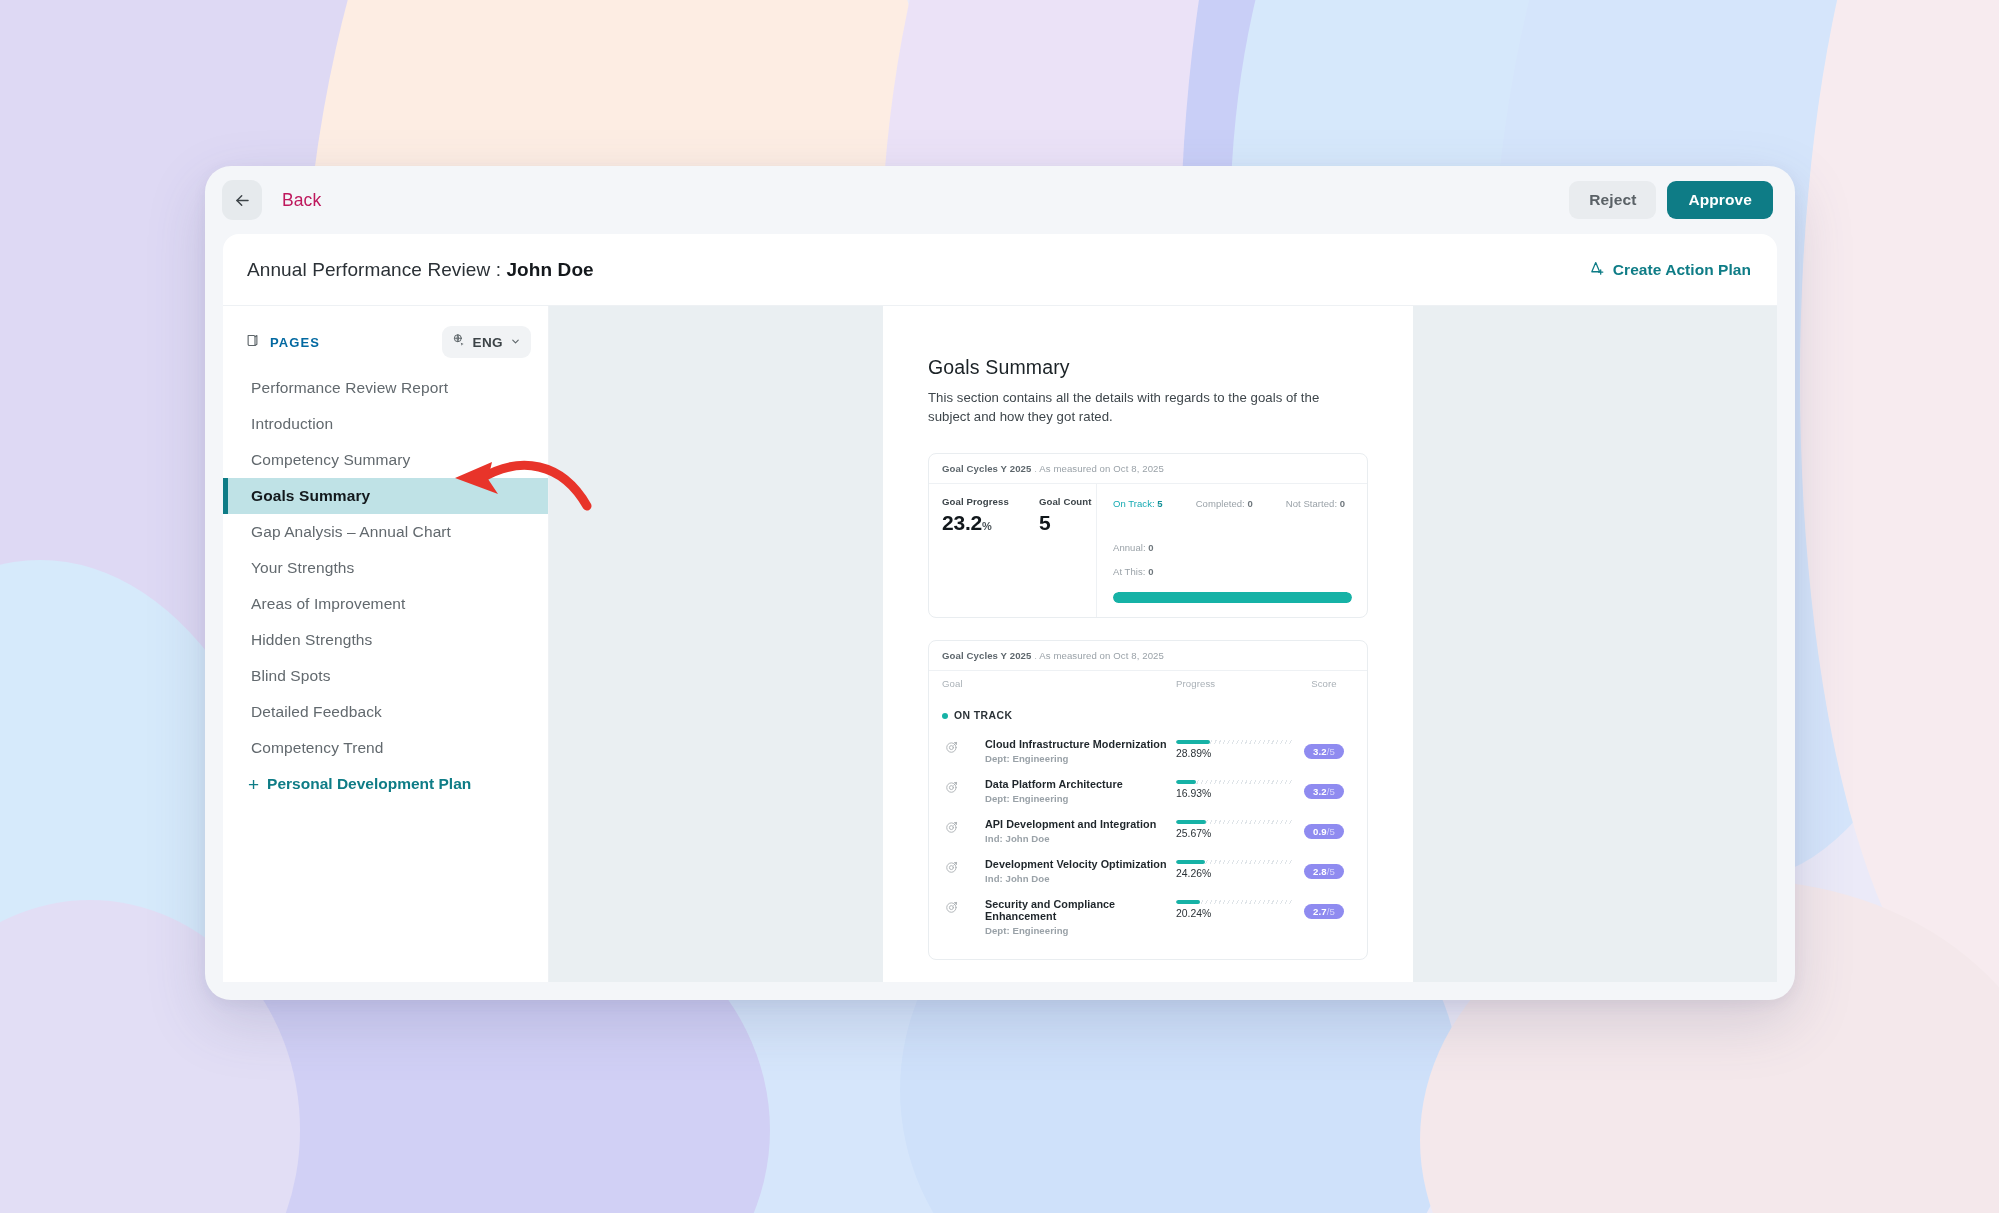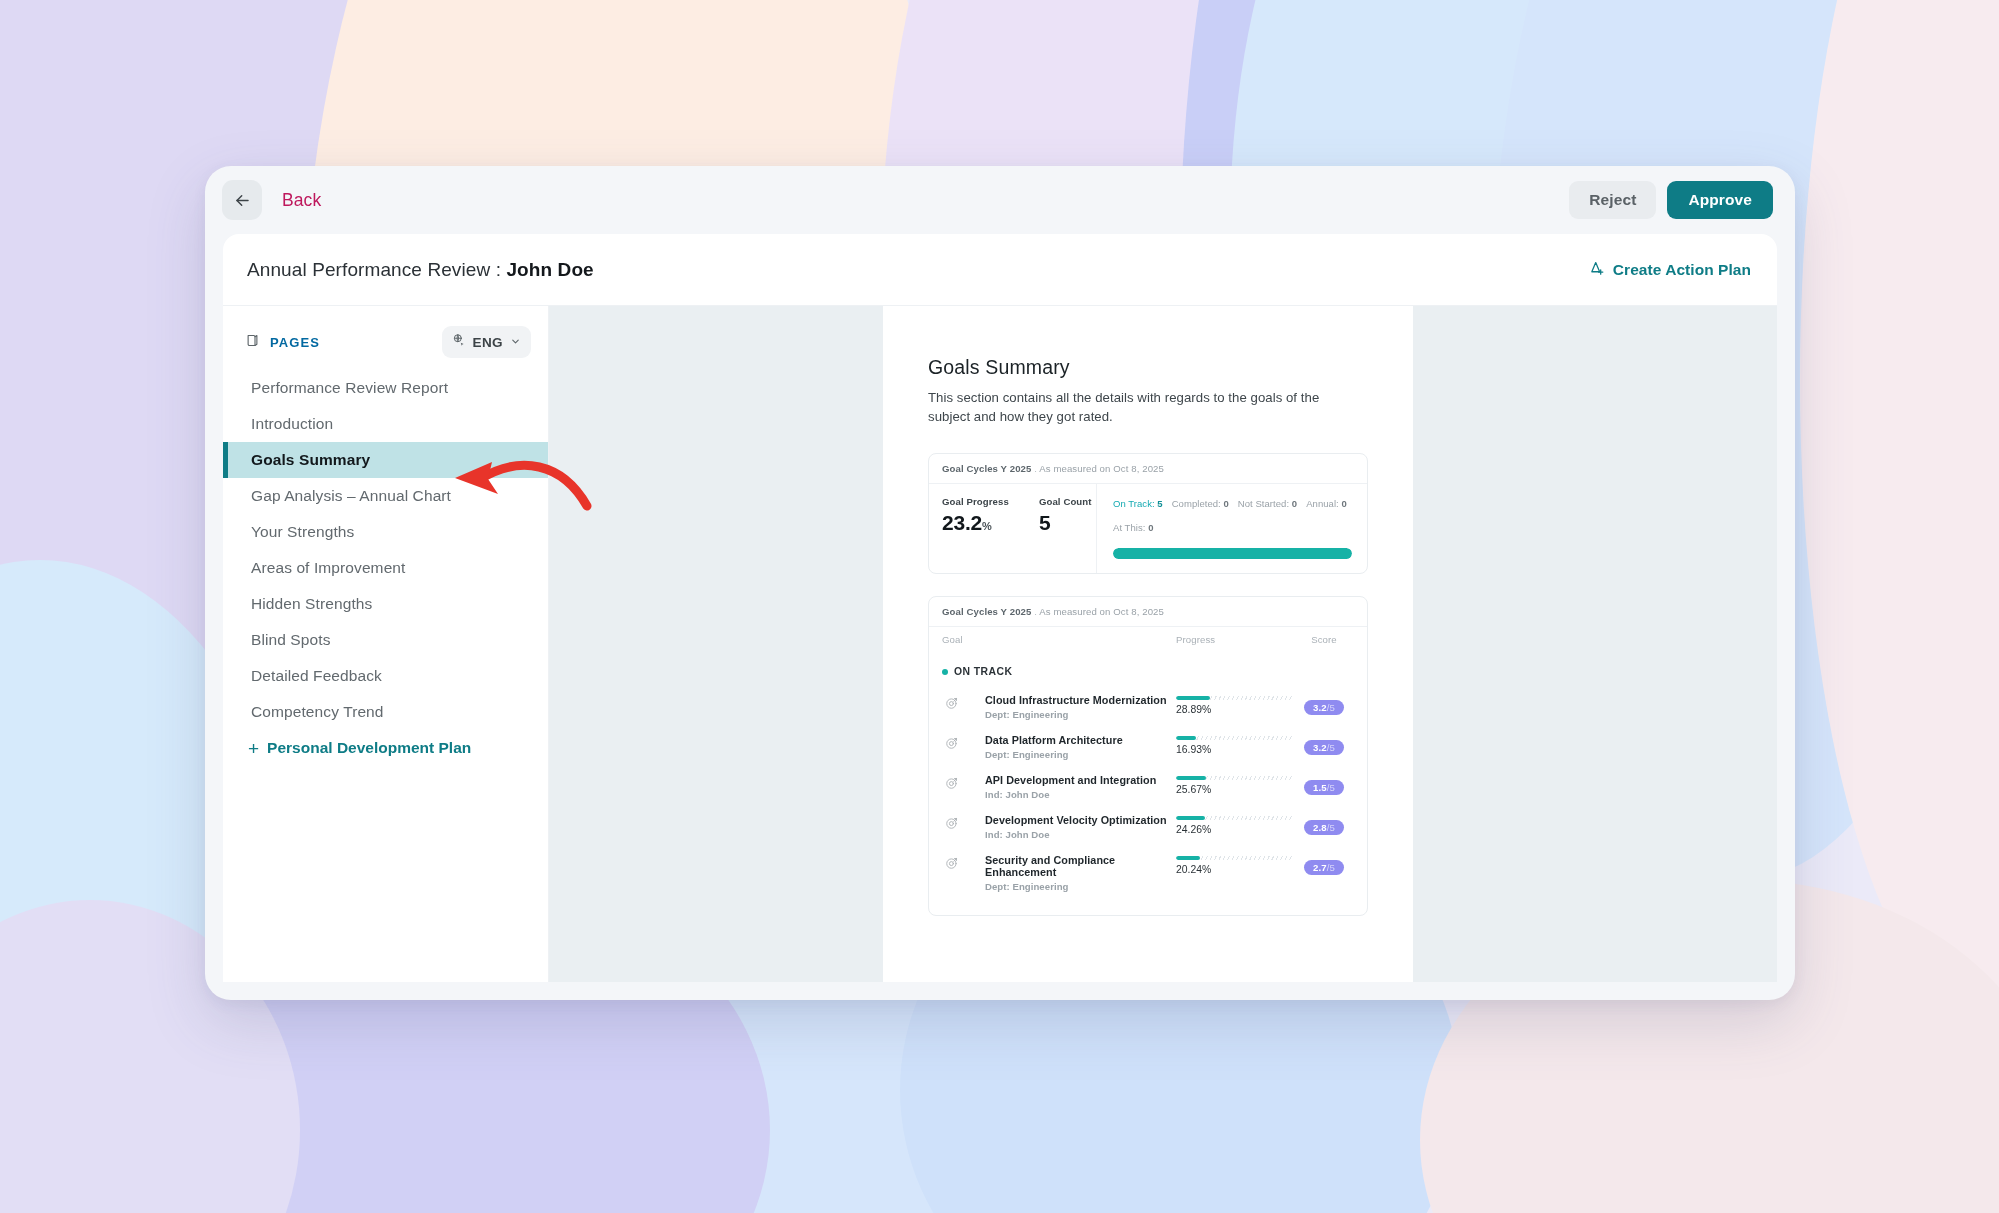--- a/index.html
+++ b/index.html
@@ -200,21 +200,21 @@
     width: 168px; flex: 0 0 168px;
     padding: 12px 0 16px 13px;
     border-right: 1px solid #eef1f4;
     display: flex; gap: 30px;
   }
   .stat-label { font-size: 9.6px; font-weight: 700; color: #3d454a; letter-spacing: .1px; }
   .stat-value { margin-top: 4px; font-size: 21px; font-weight: 700; color: #11171b; letter-spacing: -.2px; }
   .stat-value .unit { font-size: 11px; font-weight: 700; color: #4a5257; }
 
   #summary-right { flex: 1; padding: 14px 15px 14px 16px; }
-  #status-row { display: flex; gap: 9px; flex-wrap: wrap; }
+  #status-row { display: flex; gap: 33px; flex-wrap: wrap; }
   .status-chip { font-size: 9.5px; color: #9aa2a8; letter-spacing: .05px; white-space: nowrap; }
   .status-chip b { font-weight: 700; color: #6e767c; }
   .status-chip.ontrack { color: #15aab2; }
   .status-chip.ontrack b { color: #0f8f96; }
   #status-row2 { margin-top: 8px; }
   #progress-track {
     margin-top: 13px; height: 11px; border-radius: 6px;
     background: #eef1f3; overflow: hidden;
   }
   #progress-fill { height: 100%; background: #16b2a6; border-radius: 6px; }
@@ -350,20 +350,23 @@
             </span>
           </div>
         </div>
 
         <div id="page-list">
             <div class="page-item">
               <span>Performance Review Report</span>
             </div>
             <div class="page-item">
               <span>Introduction</span>
+            </div>
+            <div class="page-item">
+              <span>Competency Summary</span>
             </div>
             <div class="page-item active">
               <span>Goals Summary</span>
             </div>
             <div class="page-item">
               <span>Gap Analysis – Annual Chart</span>
             </div>
             <div class="page-item">
               <span>Your Strengths</span>
             </div>
@@ -506,21 +509,21 @@
                         <div class="goal-owner">Ind: John Doe</div>
                       </div>
                     </div>
                     <div class="goal-progress">
                       <div class="pbar">
                         <div class="pbar-fill" style="width:25.67%"></div>
                       </div>
                       <div class="pct">25.67%</div>
                     </div>
                     <div class="goal-score">
-                      <span class="score-badge"><b>1.5</b><span>/5</span></span>
+                      <span class="score-badge"><b>0.9</b><span>/5</span></span>
                     </div>
                   </div>
                   <div class="goal-row">
                     <div class="goal-main">
                       <span class="goal-icon"><svg width="14" height="14" viewBox="0 0 24 24" fill="none" stroke="#6b737a" stroke-width="1.6" stroke-linecap="round" stroke-linejoin="round">
                           <circle cx="11" cy="13" r="8"></circle>
                           <circle cx="11" cy="13" r="3.4"></circle>
                           <path d="M15 9l5-5"></path>
                           <path d="M16.2 4.4l3.6-.2 -.2 3.6"></path>
                         </svg></span>

